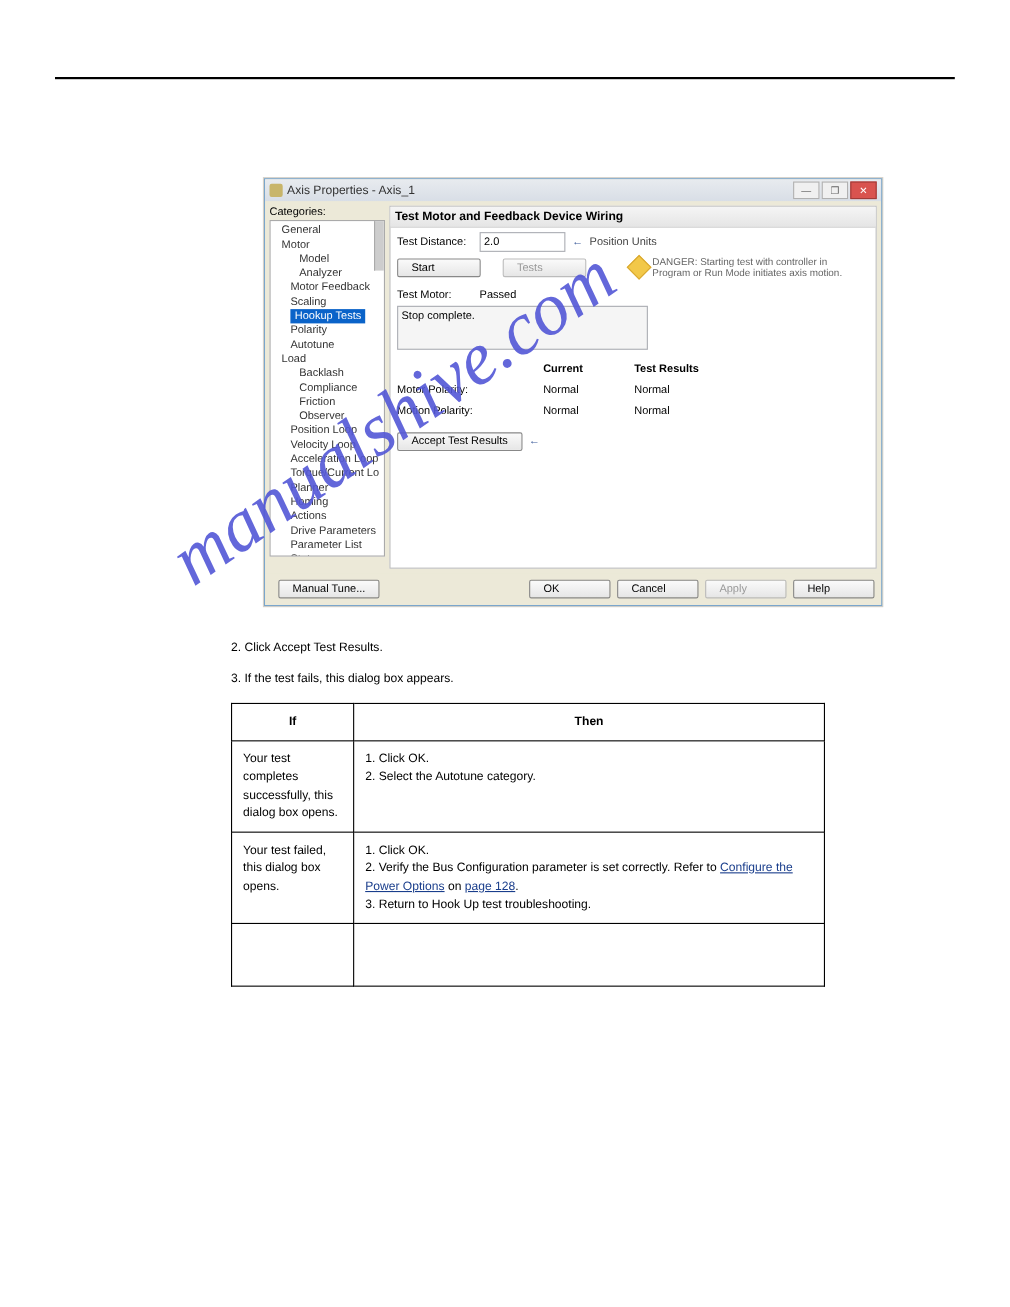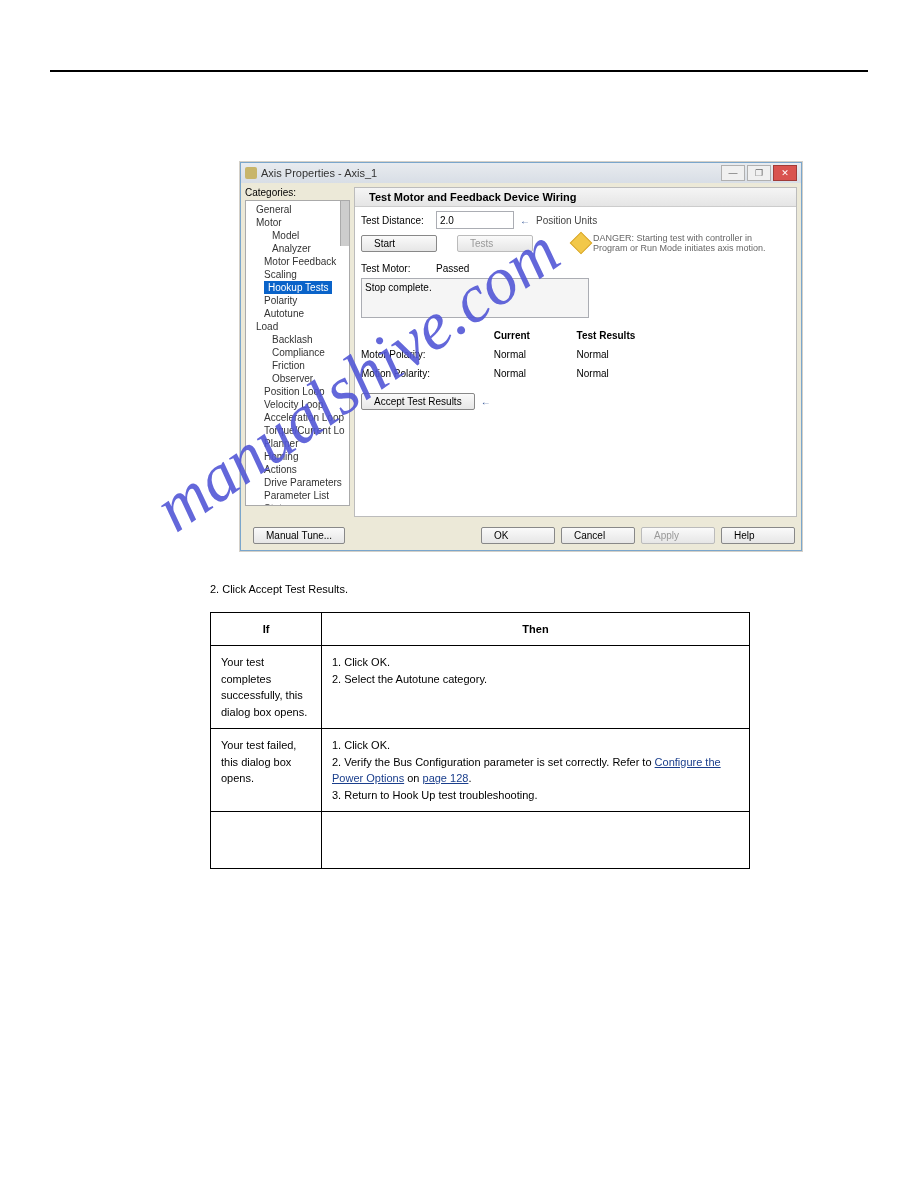--- a/index.html
+++ b/index.html
@@ -15,21 +15,21 @@
 .left-col{width:105px;margin-right:4px}
 .cat-label{font-size:10px;margin-bottom:2px}
 .tree{border:1px solid #aaa;background:#fff;height:300px;overflow:hidden;padding:2px;font-size:10px;color:#333;position:relative}
 .tree .sbthumb{position:absolute;right:0;top:0;width:8px;height:45px;background:#cdcdcd;border-left:1px solid #aaa}
 .tree-item{display:block;line-height:13px;white-space:nowrap}
 .ind1{padding-left:8px}
 .ind2{padding-left:16px}
 .ind3{padding-left:24px}
 .sel{background:#0a63c9;color:#fff;display:inline-block;padding:0 4px}
 .right-pane{flex:1;border:1px solid #bcbcbc;background:#fff;padding:6px;position:relative}
-.pane-title{font-weight:bold;font-size:11px;background:linear-gradient(#f5f5f5,#e5e5e5);padding:3px 14px;margin:-6px -6px 4px -6px;border-bottom:1px solid #ccc}
+.pane-title{font-weight:bold;font-size:11px;background:linear-gradient(#f5f5f5,#e5e5e5);padding:3px 4px;margin:-6px -6px 4px -6px;border-bottom:1px solid #ccc}
 .tabs{border-bottom:1px solid #bbb;margin-bottom:8px}
 .tab{display:inline-block;padding:3px 8px;font-size:10px;border:1px solid #bbb;border-bottom:none;background:#f7f7f7;margin-right:-1px}
 .tab.active{background:#fff}
 .row{display:flex;align-items:center;margin:4px 0}
 .lbl{min-width:75px}
 .inp{width:70px;border:1px solid #abadb3;padding:1px 3px;height:14px;font-size:10px}
 .unit{margin-left:6px;color:#444}
 .btn{border:1px solid #888;background:linear-gradient(#fafafa,#e6e6e6);padding:2px 12px;font-size:10px;border-radius:2px;text-align:left}
 .btn.dis{color:#999;border-color:#bbb}
 .warn{display:flex;align-items:center;font-size:9px;color:#666;margin-left:40px}
@@ -156,20 +156,21 @@
       <span class="btn">Cancel</span>
       <span class="btn dis">Apply</span>
       <span class="btn">Help</span>
     </div>
   </div>
 
   <div class="watermark">manualshive.com</div>
 
   <div class="doc-text">
     <p>2.   Click Accept Test Results.</p>
+    <p>3.   If the test fails, this dialog box appears.</p>
 
     <table class="tbl">
       <tbody>
           <tr>
         <th class="if-col">If</th>
         <th>Then</th>
       </tr>
       <tr>
         <td>Your test completes successfully, this dialog box opens.</td>
         <td>

